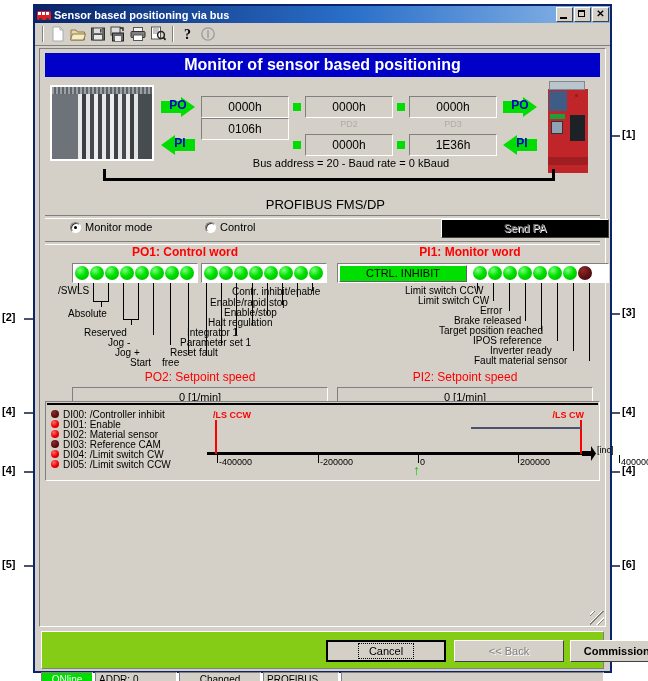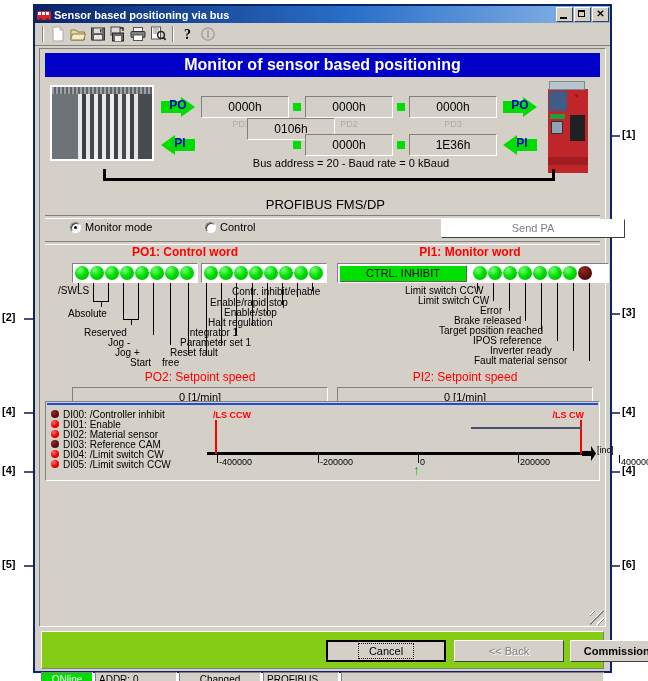--- a/index.html
+++ b/index.html
@@ -71,21 +71,21 @@
   .bracket{position:absolute;border-left:3px solid #000;border-bottom:3px solid #000;border-right:3px solid #000;box-sizing:border-box;}
 
   .profibus{position:absolute;right:8px;top:148px;font-size:13px;font-weight:normal;color:#000;}
   .hr1{position:absolute;left:5px;right:5px;top:166px;height:2px;border-top:1px solid #808080;border-bottom:1px solid #fff;}
 
   .radiorow{position:absolute;left:5px;top:170px;right:5px;height:20px;}
   .radio{position:absolute;display:flex;align-items:center;gap:4px;font-size:11px;}
   .rdo{width:11px;height:11px;border-radius:50%;background:#fff;border:1px solid;border-color:#808080 #fff #fff #808080;
        box-shadow:inset 1px 1px 0 #404040;position:relative;box-sizing:border-box;}
   .rdo.on::after{content:"";position:absolute;left:3px;top:3px;width:3px;height:3px;border-radius:50%;background:#000;}
-  .sendpa{position:absolute;left:396px;top:0px;width:184px;height:19px;background:#ffffff;
+  .sendpa{position:absolute;left:396px;top:0px;width:168px;height:19px;background:#000000;
           border:1px solid;border-color:#fff #404040 #404040 #fff;box-sizing:border-box;
           text-align:center;line-height:17px;color:#808080;text-shadow:1px 1px 0 #fff;font-size:11px;}
   .hr2{position:absolute;left:5px;right:5px;top:192px;height:2px;border-top:1px solid #808080;border-bottom:1px solid #fff;}
 
   .redhdr{position:absolute;color:#ff0000;font-weight:bold;font-size:12px;text-align:center;}
 
   .ledbox{position:absolute;background:#fff;border:1px solid;border-color:#808080 #fff #fff #808080;box-sizing:border-box;
           display:flex;align-items:center;}
   .led{width:14px;height:14px;border-radius:50%;margin:0 0.5px;flex:0 0 auto;position:relative;}
   .led.g{background:radial-gradient(circle at 35% 30%,#7dff7d 0%,#00e000 45%,#00b000 100%);}
@@ -97,21 +97,21 @@
   .htick{position:absolute;height:1px;background:#000;}
   .lbl{position:absolute;font-size:10px;color:#000;white-space:nowrap;}
 
   .valhdr{position:absolute;color:#ff0000;font-weight:normal;font-size:12px;text-align:center;}
   .valbox{position:absolute;height:20px;background:#d4d0c8;border:1px solid;border-color:#808080 #fff #fff #808080;
           box-sizing:border-box;text-align:center;line-height:18px;font-size:11px;}
 
   
   .btmgrp{position:absolute;left:5px;top:352px;right:5px;height:80px;background:#d4d0c8;
           border:1px solid;border-color:#808080 #fff #fff #808080;box-sizing:border-box;}
-  .btmgrp-inner{position:absolute;left:1px;top:1px;right:1px;bottom:1px;border-top:2px solid #1d4ed8;}
+  .btmgrp-inner{position:absolute;left:1px;top:1px;right:1px;bottom:1px;border-top:2px solid #000000;}
   .dilist{position:absolute;left:4px;top:4px;width:150px;}
   .dirow{height:10px;display:flex;align-items:center;gap:4px;}
   .dled{width:8px;height:8px;border-radius:50%;flex:0 0 auto;}
   .dled.on{background:radial-gradient(circle at 35% 30%,#ff6a6a 0%,#ee0000 55%,#b00000 100%);}
   .dled.off{background:radial-gradient(circle at 35% 30%,#8d2a2a 0%,#5c1010 55%,#3d0707 100%);}
   .ditext{font-size:10px;color:#000;white-space:nowrap;}
 
   .axiswrap{position:absolute;left:160px;top:2px;right:2px;bottom:2px;text-decoration:underline;}
   .axisline{position:absolute;left:0;right:14px;top:45px;height:3px;background:#000;}
   .axisarrow{position:absolute;right:0;top:39px;width:14px;height:15px;background:#000;
@@ -276,21 +276,21 @@
         <div class="hexfield" style="left:156px;top:15px;">0000h</div>
         <div class="greensq" style="left:248px;top:22px;"></div>
         <div class="hexfield" style="left:260px;top:15px;">0000h</div>
         <div class="greensq" style="left:352px;top:22px;"></div>
         <div class="hexfield" style="left:364px;top:15px;">0000h</div>
 
         <div class="pdlbl" style="left:152px;top:38px;">PD1</div>
         <div class="pdlbl" style="left:260px;top:38px;">PD2</div>
         <div class="pdlbl" style="left:364px;top:38px;">PD3</div>
 
-        <div class="hexfield" style="left:156px;top:37px;margin-left:46px;">0106h</div>
+        <div class="hexfield" style="left:156px;top:37px;">0106h</div>
         <div class="greensq" style="left:248px;top:60px;"></div>
         <div class="hexfield" style="left:260px;top:53px;">0000h</div>
         <div class="greensq" style="left:352px;top:60px;"></div>
         <div class="hexfield" style="left:364px;top:53px;">1E36h</div>
 
         <div class="arr-shape arr-right" style="left:458px;top:16px;"></div>
         <div class="arr-lbl" style="left:458px;top:17px;">PO</div>
         <div class="arr-shape arr-left" style="left:458px;top:54px;"></div>
         <div class="arr-lbl" style="left:460px;top:55px;">PI</div>
 

